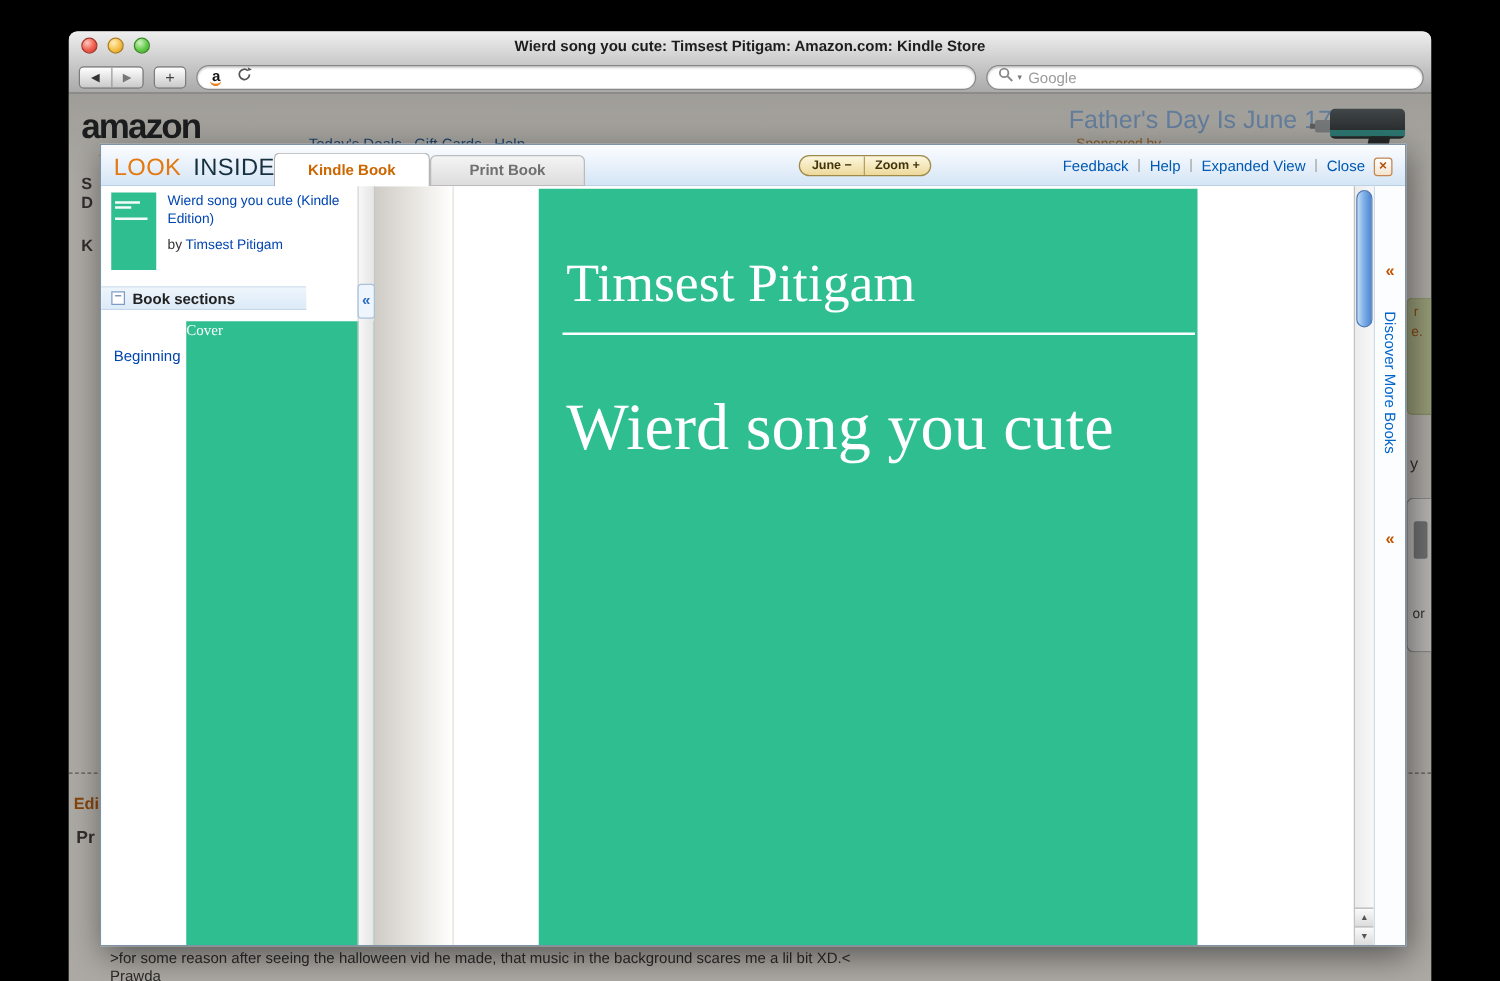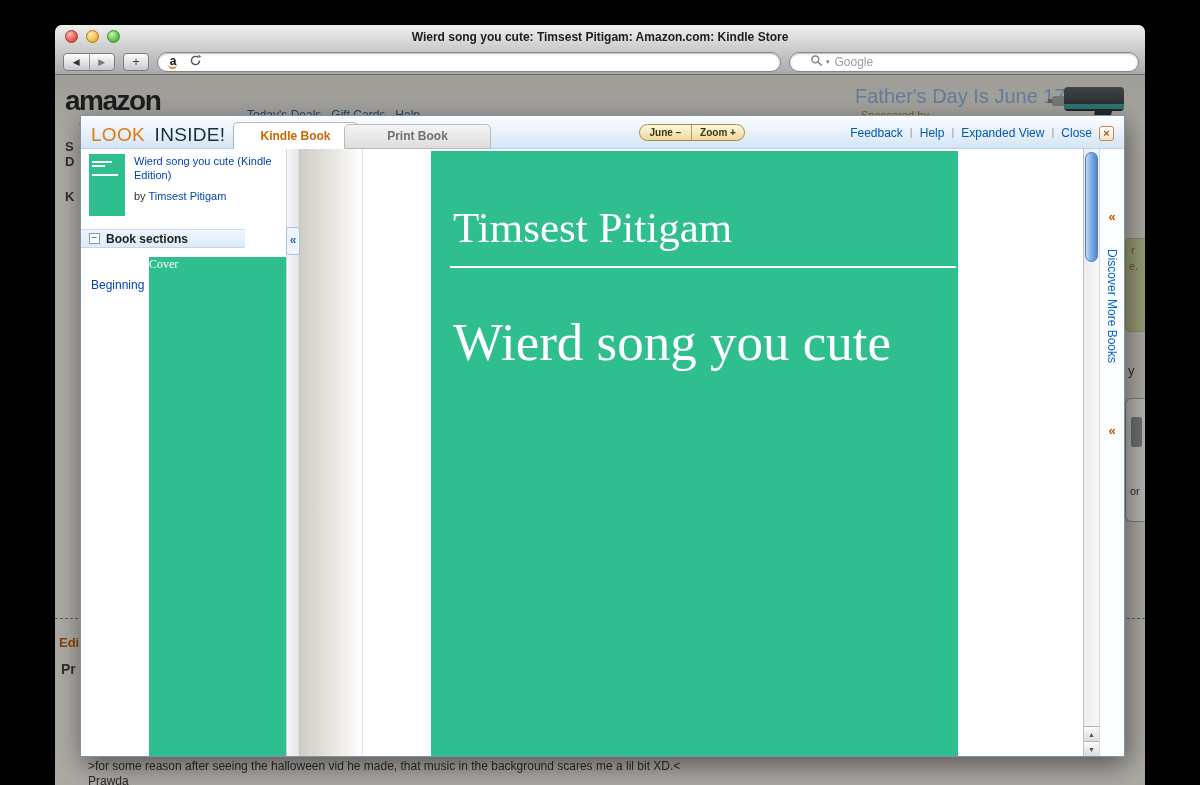--- a/index.html
+++ b/index.html
@@ -38,21 +38,21 @@
   .favicon { width:14px; height:15px; margin-right:5px; position:relative;
     font-weight:bold; font-size:12px; line-height:12px; color:#111; text-align:center; flex:0 0 auto; }
   .favicon::after { content:""; position:absolute; left:2px; bottom:1px; width:9px; height:4px;
     border-bottom:2px solid #e8821e; border-radius:0 0 6px 6px; }
   .urlinput { flex:1; border:none; outline:none; font-size:11px; color:#222; background:transparent;
     font-family:"Liberation Sans", sans-serif; padding:0; }
   .refresh { flex:0 0 auto; margin-left:4px; }
 
   .searchfield { position:absolute; left:734px; top:27px; width:350px; height:20px; background:#fff;
     border:1px solid #878787; border-radius:11px; box-shadow:inset 0 1px 2px rgba(0,0,0,.28);
-    display:flex; align-items:center; padding:0 20px; gap:3px; }
+    display:flex; align-items:center; padding:0 8px; gap:3px; }
   .search-dd { font-size:7px; color:#777; }
   .searchinput { flex:1; border:none; outline:none; font-size:12px; color:#333; background:transparent;
     font-family:"Liberation Sans", sans-serif; }
   .searchinput::placeholder { color:#9b9b9b; }
 
   
   .content { position:absolute; top:50px; left:0; right:0; bottom:0;
     background:linear-gradient(#d9d7d2, #edebe6 70px, #edebe6); }
 
   .amazon-logo { position:absolute; left:10px; top:10px; font-size:28px; font-weight:bold;
@@ -99,23 +99,23 @@
   
   .reader { position:absolute; left:25px; top:40px; width:1045px; height:642px; background:#fff;
     border:1px solid #7f93a6; box-shadow:3px 8px 26px rgba(0,0,0,.5); }
   .reader-header { position:absolute; top:0; left:0; right:0; height:33px;
     background:linear-gradient(#fbfdff,#e7f0fa 55%,#d4e5f5); border-bottom:1px solid #bcd1e5; }
   .li-logo { position:absolute; left:10px; top:8px; font-size:19px; font-weight:normal; letter-spacing:.3px; }
   .li-look { color:#e47911; } .li-inside { color:#173040; margin-left:4px; }
 
   .tab { text-align:center; font-weight:bold; font-size:12px; position:absolute;
     border-radius:5px 5px 0 0; }
-  .tab-kindle { left:152px; top:6px; width:125px; height:28px; background:#fff;
+  .tab-kindle { left:138px; top:6px; width:125px; height:28px; background:#fff;
     border:1px solid #b5b5b5; border-bottom:none; color:#cc6600; line-height:27px; }
-  .tab-print  { left:263px; top:8px; width:147px; height:25px;
+  .tab-print  { left:263px; top:8px; width:124px; height:25px;
     background:linear-gradient(#f4f4f4,#dddddd); border:1px solid #bbb; color:#707070; line-height:23px; }
 
   .zoom-group { position:absolute; left:558px; top:8px; height:17px; display:flex;
     border:1px solid #9f8a49; border-radius:9px; overflow:hidden;
     background:linear-gradient(#fcf7de,#eed99c); }
   .zoom-btn { width:52px; font-size:10px; font-weight:bold; color:#41350d; text-align:center; line-height:15px; }
   .zoom-btn:first-child { border-right:1px solid #b7a05f; }
 
   .reader-links { position:absolute; right:10px; top:10px; font-size:12px; display:flex; align-items:flex-start; gap:7px; }
   .rlink { color:#0059b3; }

